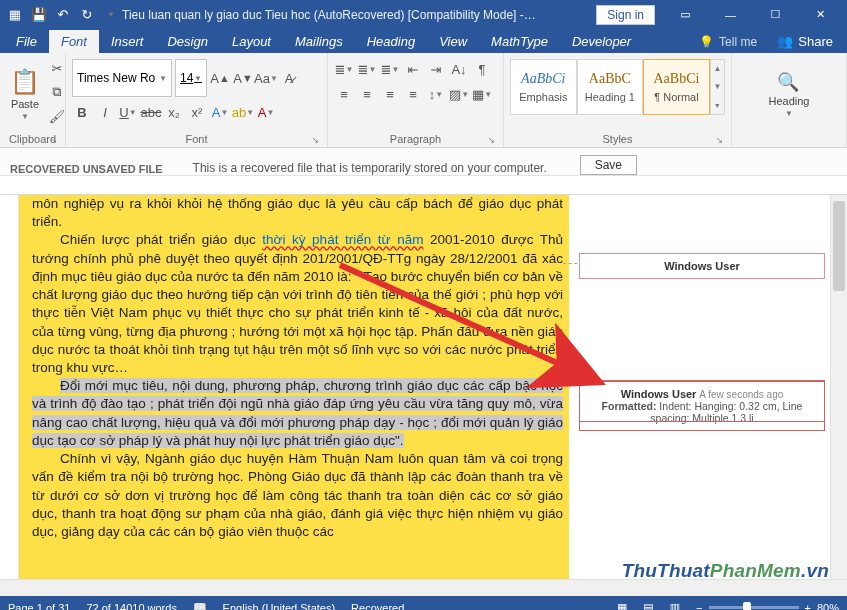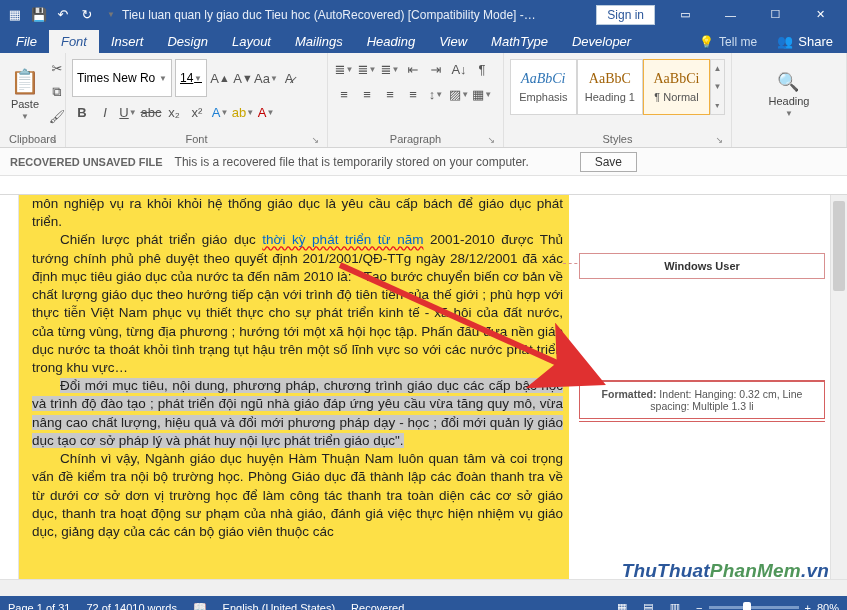--- a/index.html
+++ b/index.html
@@ -26,21 +26,21 @@
 .font-combo, .size-combo { border: 1px solid #c5c5c5; background: #fff; height: 38px; font-size: 12px; padding: 0 4px; display: flex; align-items: center; }
 .font-combo { width: 100px; }
 .size-combo { width: 32px; text-decoration: underline; }
 .row { display: flex; gap: 3px; align-items: center; }
 .col { display: flex; flex-direction: column; gap: 2px; }
 .ico { width: 20px; height: 20px; display: flex; align-items: center; justify-content: center; color: #555; font-size: 13px; }
 .style-box { width: 80px; height: 56px; border: 1px solid #d6d6d6; background: #fff; display: flex; flex-direction: column; align-items: center; justify-content: center; font-size: 11px; color: #555; }
 .style-box.sel { border: 1px solid #f0b040; background: #fff8e8; }
 .style-prev { font-size: 14px; color: #a16207; margin-bottom: 4px; font-family: "Times New Roman", serif; }
 .style-prev.blue { color: #2e74b5; }
-.recovered-bar { height: 28px; background: #fbfbfb; border-bottom: 1px solid #e2e2e2; display: flex; align-items: center; padding: 0 10px; font-size: 12px; color: #555; gap: 12px; }
+.recovered-bar { height: 28px; background: #fbfbfb; border-bottom: 1px solid #e2e2e2; display: flex; align-items: flex-end; padding: 0 10px; font-size: 12px; color: #555; gap: 30px; }
 .recovered-bar .lbl { font-weight: 600; color: #666; font-size: 11px; }
 .save-btn { border: 1px solid #adadad; background: #fdfdfd; padding: 2px 14px; font-size: 12px; color: #333; margin-left: auto; margin-right: 200px; }
 .ruler { height: 19px; background: #fff; border-bottom: 1px solid #d9d9d9; }
 .doc-area { position: relative; height: 384px; background: #fde047; overflow: hidden; display: flex; }
 .vruler { width: 19px; background: #fff; border-right: 1px solid #e4e4e4; }
 .page { flex: 0 0 550px; padding: 0 6px 10px 13px; font-family: "Times New Roman", serif; font-size: 13.5px; color: #222; line-height: 1.35; position: relative; overflow: hidden; }
 .para { text-align: justify; margin-bottom: 0; }
 .indent { text-indent: 28px; }
 .hl { background: #c9c9c9; }
 .red-wavy { text-decoration: underline wavy #e81123; text-decoration-skip-ink: none; }
@@ -255,20 +255,21 @@
     <p class="para indent"><span class="hl">Đổi mới mục tiêu, nội dung, phương pháp, chương trình giáo dục các cấp bậc học và trình độ đào tạo ; phát triển đội ngũ nhà giáo đáp ứng yêu cầu vừa tăng quy mô, vừa nâng cao chất lượng, hiệu quả và đổi mới phương pháp dạy - học ; đổi mới quản lý giáo dục tạo cơ sở pháp lý và phát huy nội lực phát triển giáo dục".</span></p>
     <p class="para indent">Chính vì vậy, Ngành giáo dục huyện Hàm Thuận Nam luôn quan tâm và coi trọng vấn đề kiểm tra nội bộ trường học. Phòng Giáo dục đã thành lập các đoàn thanh tra về từ dưới cơ sở dơn vị trường học để làm công tác thanh tra toàn diện các cơ sở giáo dục, thanh tra hoạt động sư phạm của nhà giáo, đánh giá việc thực hiện nhiệm vụ giáo dục, giảng dạy của các cán bộ giáo viên thuộc các</p>
   </div>
   <div class="comments-pane">
     <div class="connector" style="top:68px;left:-6px;width:20px"></div>
     <div class="comment-box" style="top:58px;left:10px;right:22px">
       <div><span class="user">Windows User</span></div>
     </div>
     <div class="red-line" style="top:185px;left:10px;right:22px"></div>
     <div class="comment-box" style="top:186px;left:10px;right:22px;border-color:#d56060">
+      <div><span class="user">Windows User</span> <span class="time">A few seconds ago</span></div>
       <div><b>Formatted:</b><span> Indent: Hanging: 0.32 cm, Line spacing: Multiple 1.3 li</span></div>
     </div>
     <div class="red-line" style="top:226px;left:10px;right:22px"></div>
   </div>
   <div class="scrollbar-v">
       <div class="thumb-v"></div>
     </div>
 
   <svg class="arrow-svg" style="left:335px;top:65px" width="290" height="140">
     <defs>

